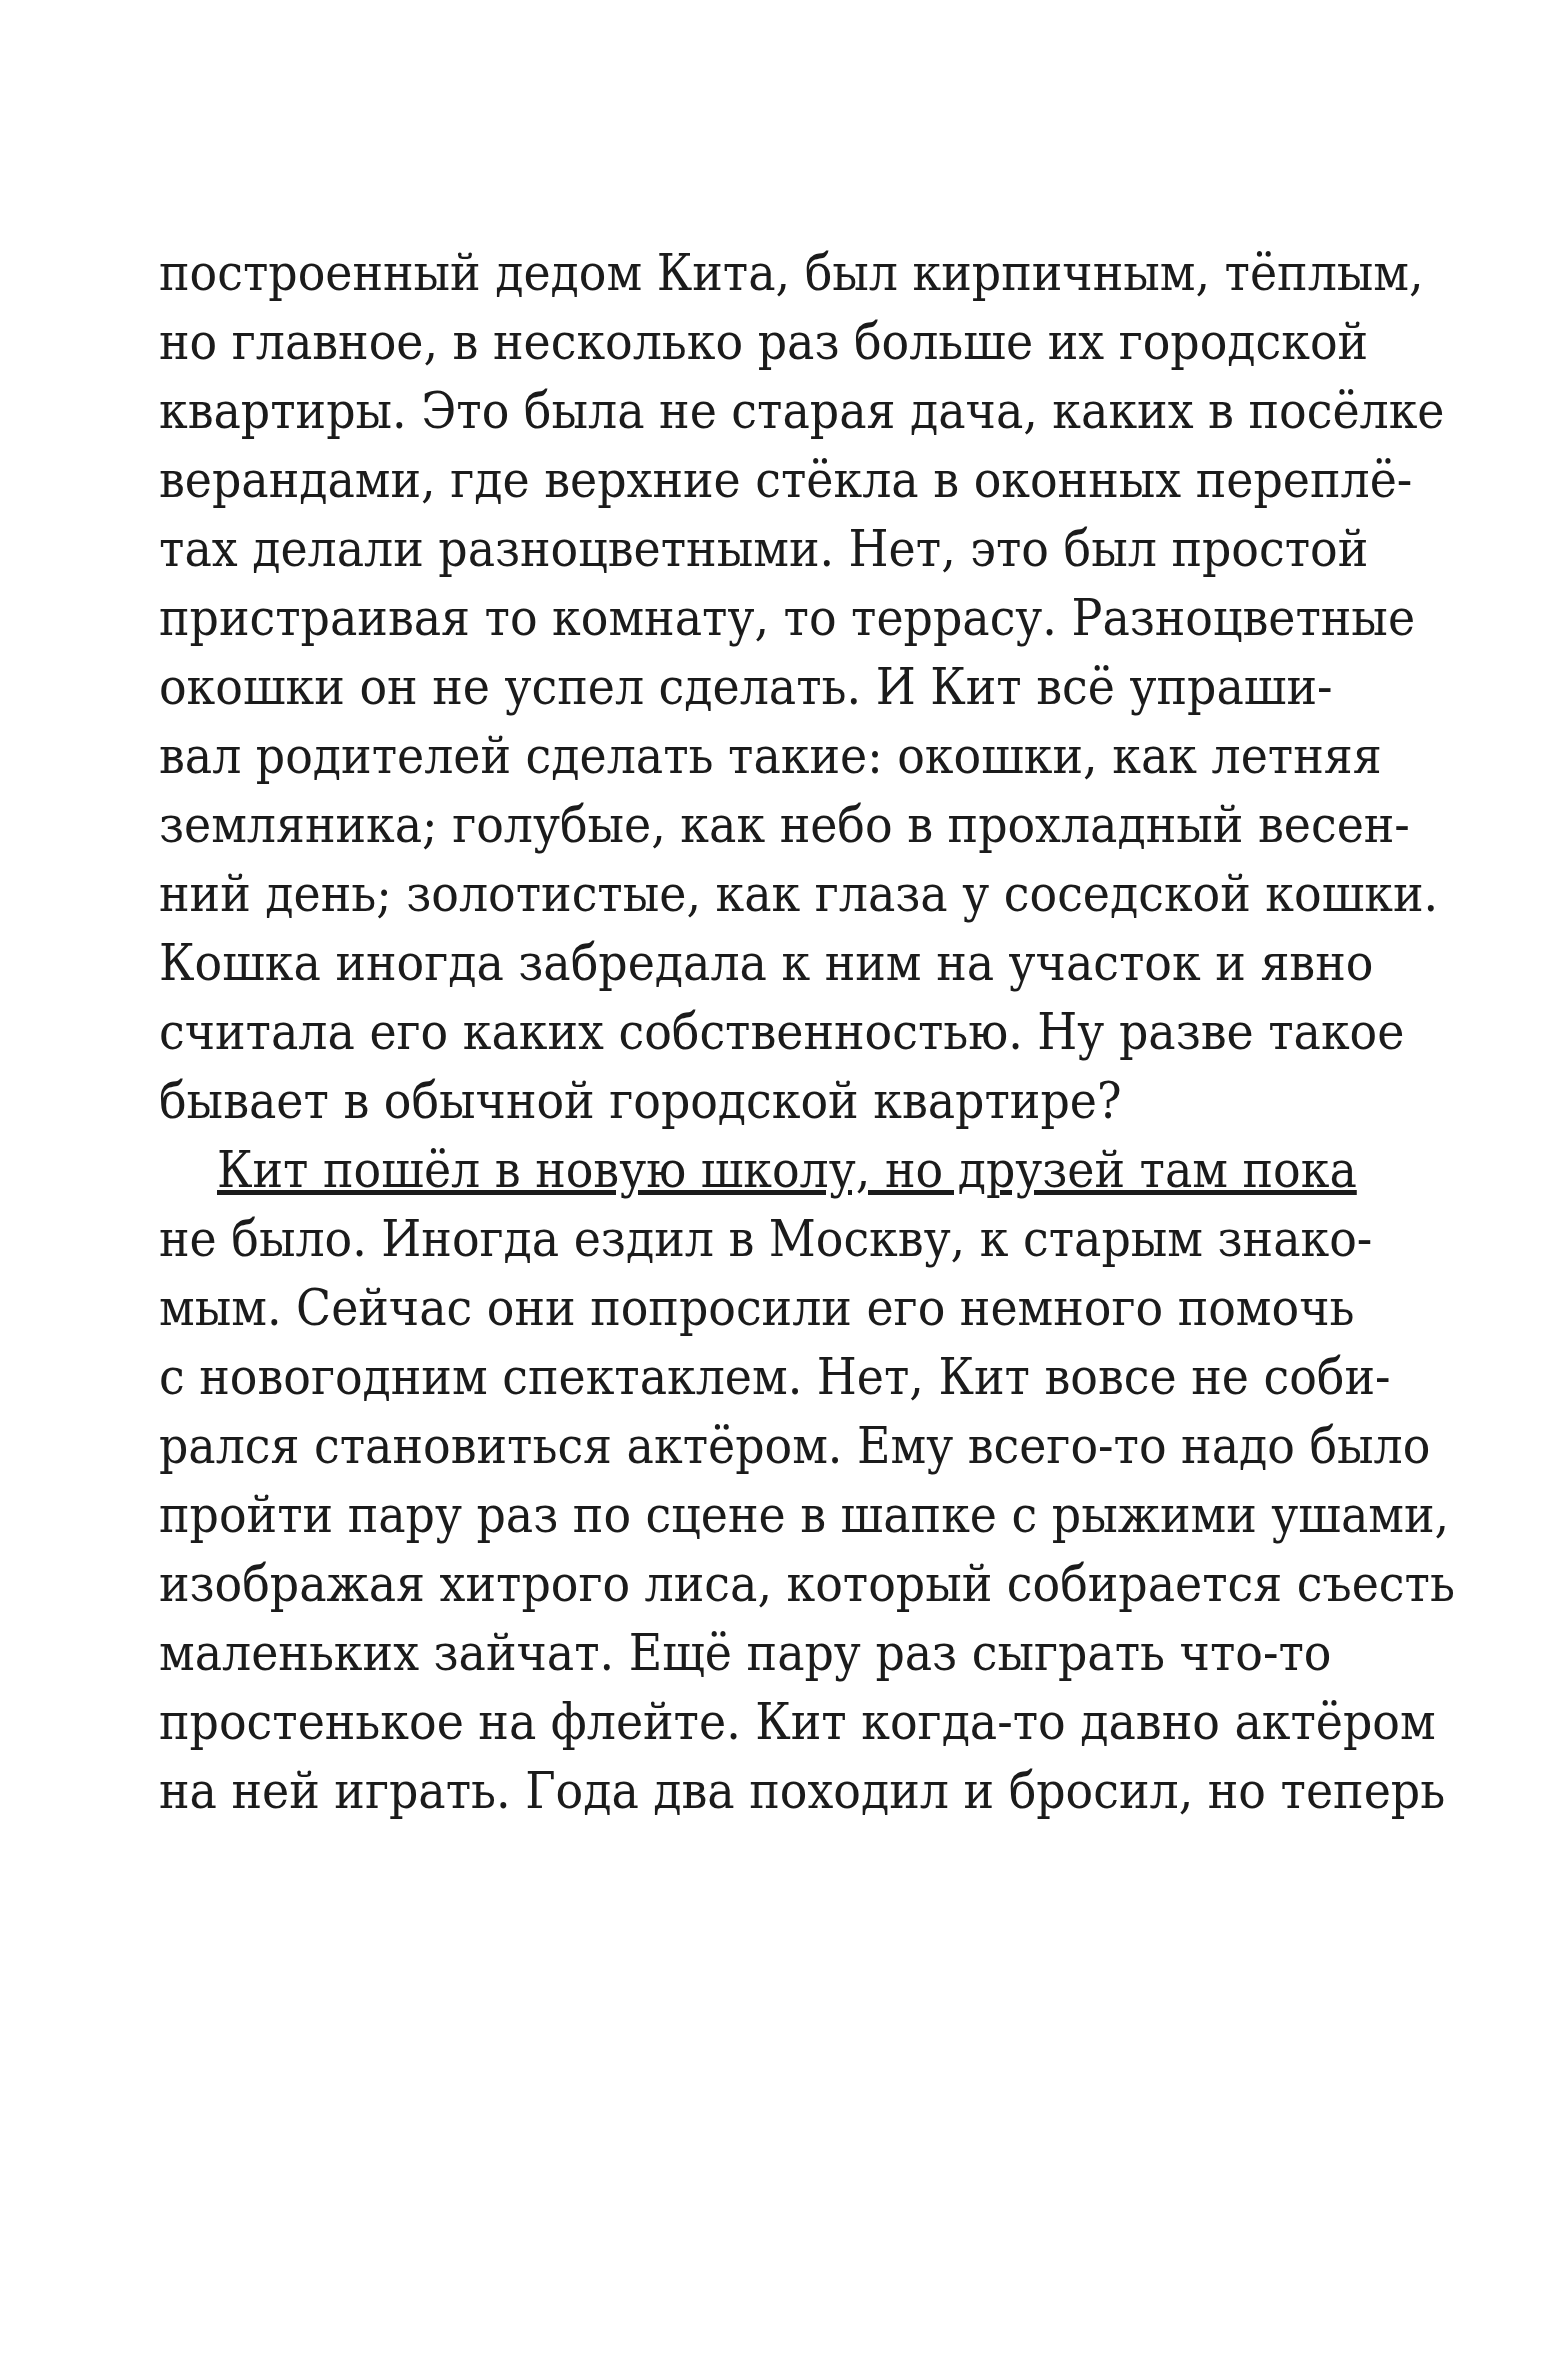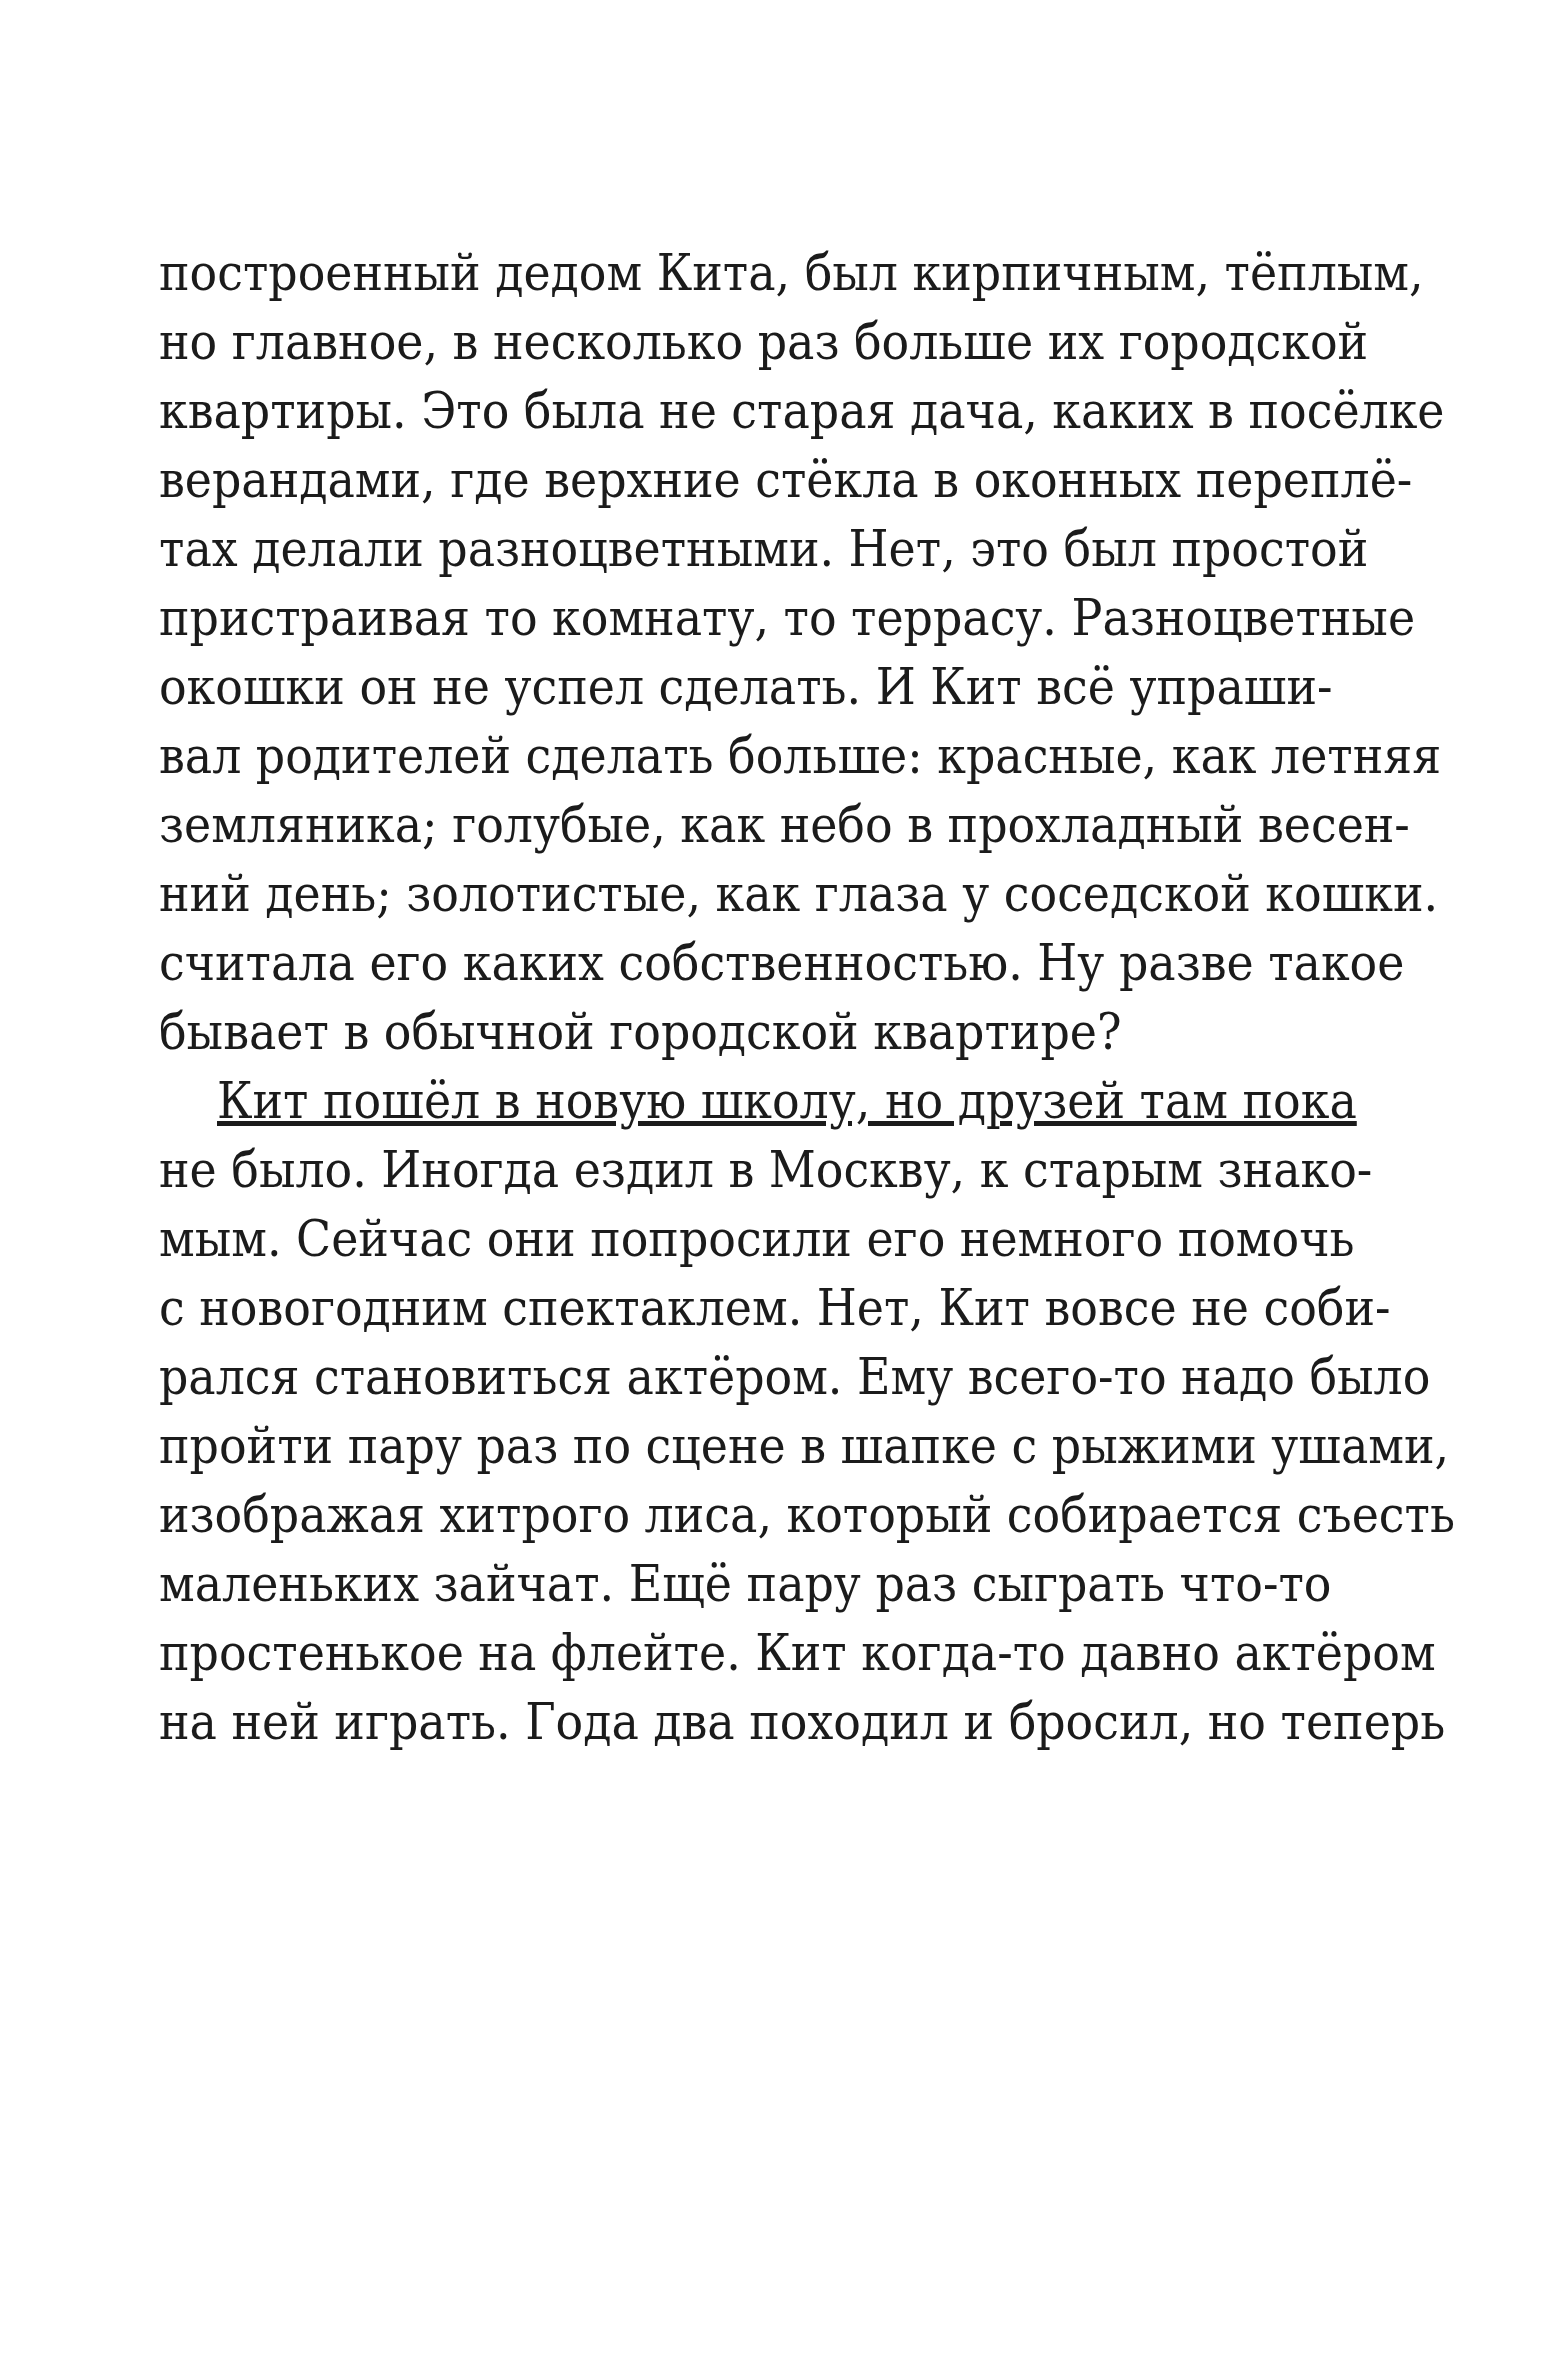--- a/index.html
+++ b/index.html
@@ -62,23 +62,24 @@
 <div class="page">
   <main class="text-block">
     <p class="paragraph">
       <span class="line">построенный дедом Кита, был кирпичным, тёплым,</span>
       <span class="line">но главное, в несколько раз больше их городской</span>
       <span class="line">квартиры. Это была не старая дача, каких в посёлке</span>
       <span class="line">верандами, где верхние стёкла в оконных переплё-</span>
       <span class="line">тах делали разноцветными. Нет, это был простой</span>
       <span class="line">пристраивая то комнату, то террасу. Разноцветные</span>
       <span class="line">окошки он не успел сделать. И Кит всё упраши-</span>
-      <span class="line">вал родителей сделать больше: красные, как летняя</span>
+      <span class="line">вал родителей сделать такие: окошки, как летняя</span>
       <span class="line">земляника; голубые, как небо в прохладный весен-</span>
       <span class="line">ний день; золотистые, как глаза у соседской кошки.</span>
+      <span class="line">Кошка иногда забредала к ним на участок и явно</span>
       <span class="line">считала его каких собственностью. Ну разве такое</span>
       <span class="line para-end">бывает в обычной городской квартире?</span>
     </p>
     <p class="paragraph">
       <span class="line indent">Кит пошёл в новую школу, но друзей там пока</span>
       <span class="line">не было. Иногда ездил в Москву, к старым знако-</span>
       <span class="line">мым. Сейчас они попросили его немного помочь</span>
       <span class="line">с новогодним спектаклем. Нет, Кит вовсе не соби-</span>
       <span class="line">рался становиться актёром. Ему всего-то надо было</span>
       <span class="line">пройти пару раз по сцене в шапке с рыжими ушами,</span>

